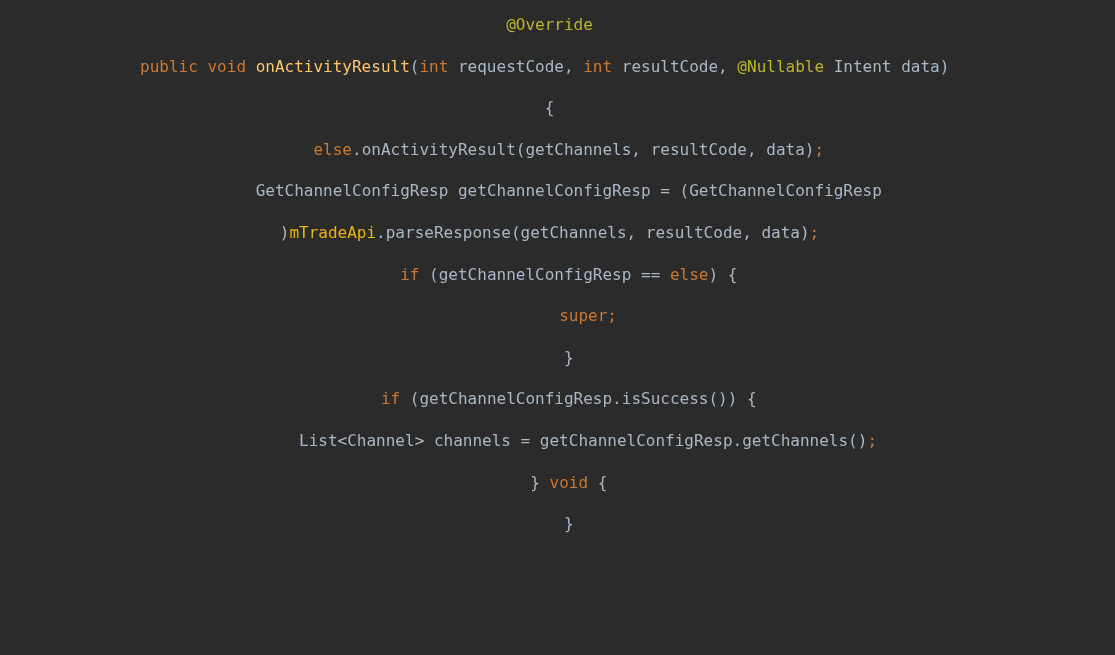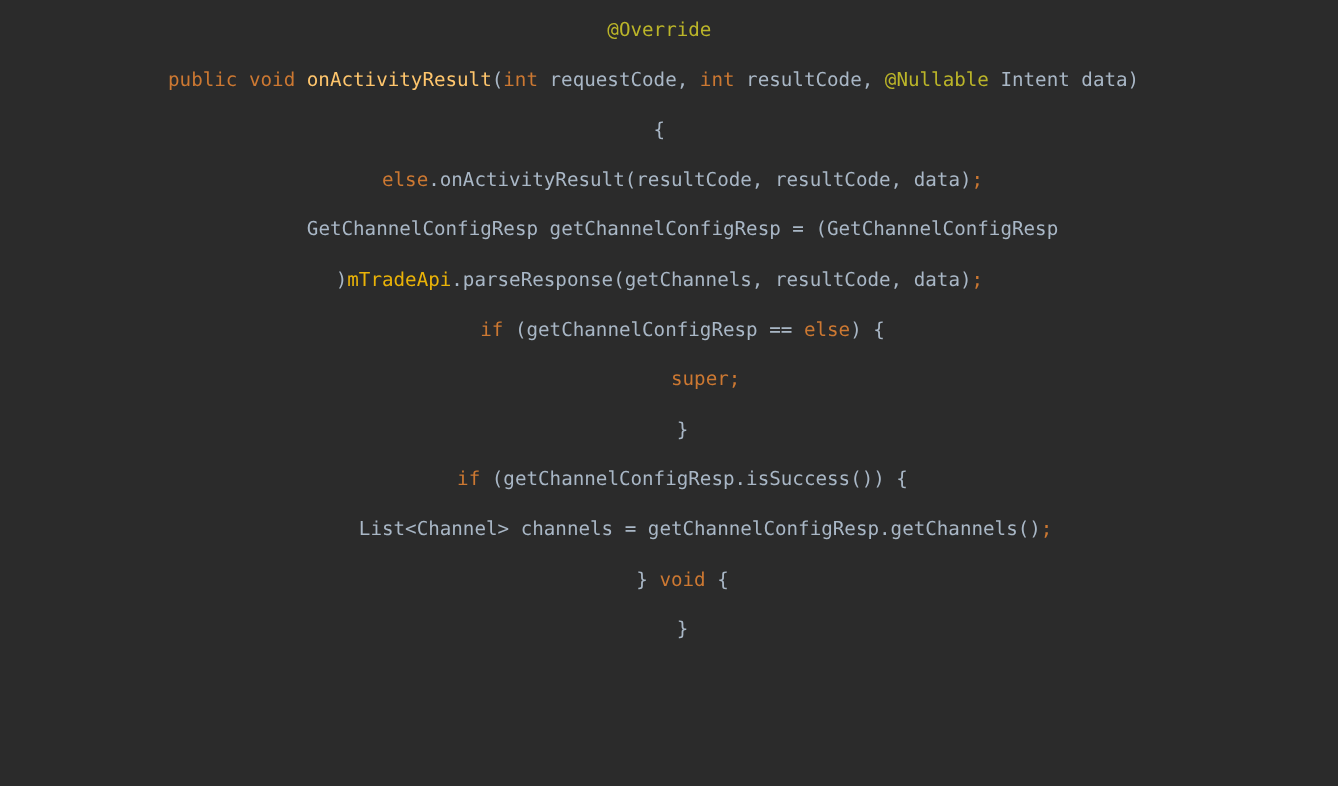--- a/index.html
+++ b/index.html
@@ -29,21 +29,21 @@
   .tok-default{ color: #a9b7c6; }
   .tok-punc   { color: #a9b7c6; }
   .tok-paren  { color: #a9b7c6; }
 </style>
 </head>
 <body>
 
 <pre><code id="code-target"><span class="tok-anno">@Override</span><span class="tok-default">
 </span><span class="tok-kw">public</span><span class="tok-default"> </span><span class="tok-kw">void</span><span class="tok-default"> </span><span class="tok-method">onActivityResult</span><span class="tok-paren">(</span><span class="tok-kw">int</span><span class="tok-default"> requestCode</span><span class="tok-punc">,</span><span class="tok-default"> </span><span class="tok-kw">int</span><span class="tok-default"> resultCode</span><span class="tok-punc">,</span><span class="tok-default"> </span><span class="tok-anno">@Nullable</span><span class="tok-default"> Intent data</span><span class="tok-paren">)</span><span class="tok-default"> 
 {
-    </span><span class="tok-kw">else</span><span class="tok-default">.onActivityResult(resultCode</span><span class="tok-punc">,</span><span class="tok-default"> resultCode</span><span class="tok-punc">,</span><span class="tok-default"> data)</span><span class="tok-kw">;</span><span class="tok-default">
+    </span><span class="tok-kw">else</span><span class="tok-default">.onActivityResult(getChannels</span><span class="tok-punc">,</span><span class="tok-default"> resultCode</span><span class="tok-punc">,</span><span class="tok-default"> data)</span><span class="tok-kw">;</span><span class="tok-default">
     GetChannelConfigResp getChannelConfigResp = (GetChannelConfigResp
 )</span><span class="tok-field">mTradeApi</span><span class="tok-default">.parseResponse(getChannels</span><span class="tok-punc">,</span><span class="tok-default"> resultCode</span><span class="tok-punc">,</span><span class="tok-default"> data)</span><span class="tok-kw">;</span><span class="tok-default">
     </span><span class="tok-kw">if</span><span class="tok-default"> (getChannelConfigResp == </span><span class="tok-kw">else</span><span class="tok-default">) {
         </span><span class="tok-kw">super;</span><span class="tok-default">
     }
     </span><span class="tok-kw">if</span><span class="tok-default"> (getChannelConfigResp.isSuccess()) {
         List&lt;Channel&gt; channels = getChannelConfigResp.getChannels()</span><span class="tok-kw">;</span><span class="tok-default">
     } </span><span class="tok-kw">void</span><span class="tok-default"> {
     }</span></code></pre>
 

